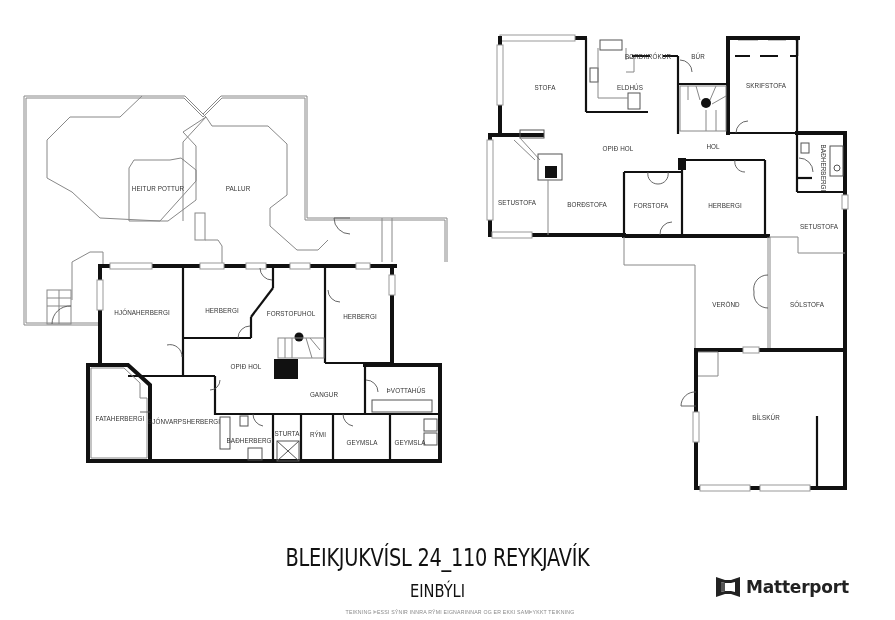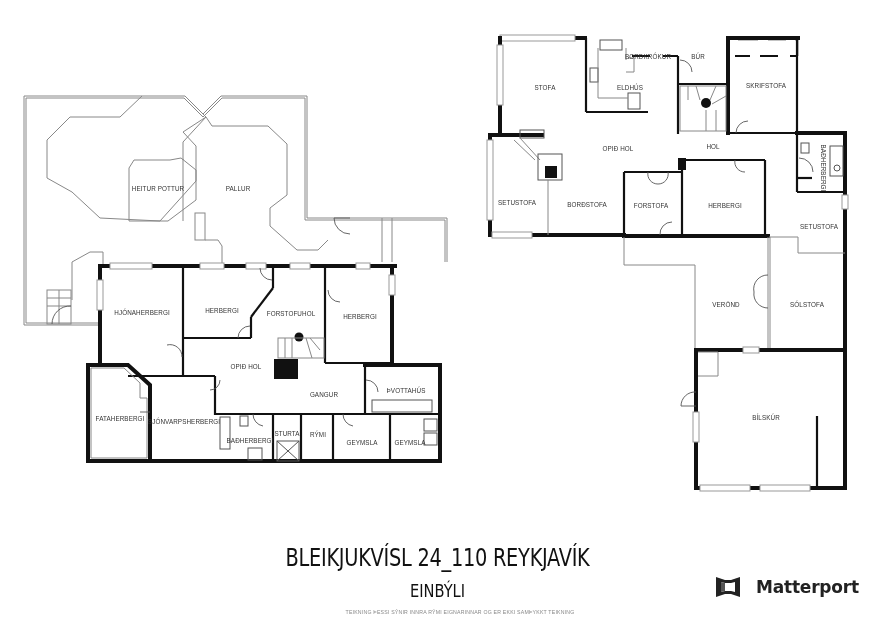--- a/index.html
+++ b/index.html
@@ -10,21 +10,21 @@
   .line { stroke: #888; stroke-width: 1; fill: none; }
   .line-dk { stroke: #555; stroke-width: 1; fill: none; }
   .win { stroke: #999; stroke-width: 1; fill: #fff; }
   .solid { fill: #111; }
   .door { stroke: #555; stroke-width: 0.9; fill: none; }
   .room-label { font-family: "Liberation Sans", sans-serif; font-size: 6.3px; fill: #333; text-anchor: middle; dominant-baseline: middle; letter-spacing: 0.1px; }
   .title { position: absolute; left: 0; width: 895px; text-align: center; color: #111; font-family: "Liberation Sans", sans-serif; }
   #title-main { top: 543px; font-size: 25px; font-family: "DejaVu Sans", sans-serif; font-stretch: condensed; letter-spacing: -0.3px; left: -10px; transform: scaleX(0.86); }
   #title-sub { top: 581px; font-size: 17px; font-family: "DejaVu Sans", sans-serif; left: -10px; transform: scaleX(0.86); }
   #disclaimer { position: absolute; top: 609px; left: 230px; width: 460px; text-align: center; font-size: 5.2px; color: #888; letter-spacing: 0.2px; }
-  #logo { position: absolute; left: 716px; top: 576px; display: flex; align-items: center; gap: 16px; }
+  #logo { position: absolute; left: 716px; top: 576px; display: flex; align-items: center; gap: 6px; }
   #logo-text { font-family: "DejaVu Sans", sans-serif; font-weight: bold; font-size: 17px; color: #222; letter-spacing: -0.2px; }
 </style>
 </head>
 <body>
 
 <svg id="plan" viewBox="0 0 895 620" xmlns="http://www.w3.org/2000/svg">
 
   <g>
 
     <g>

